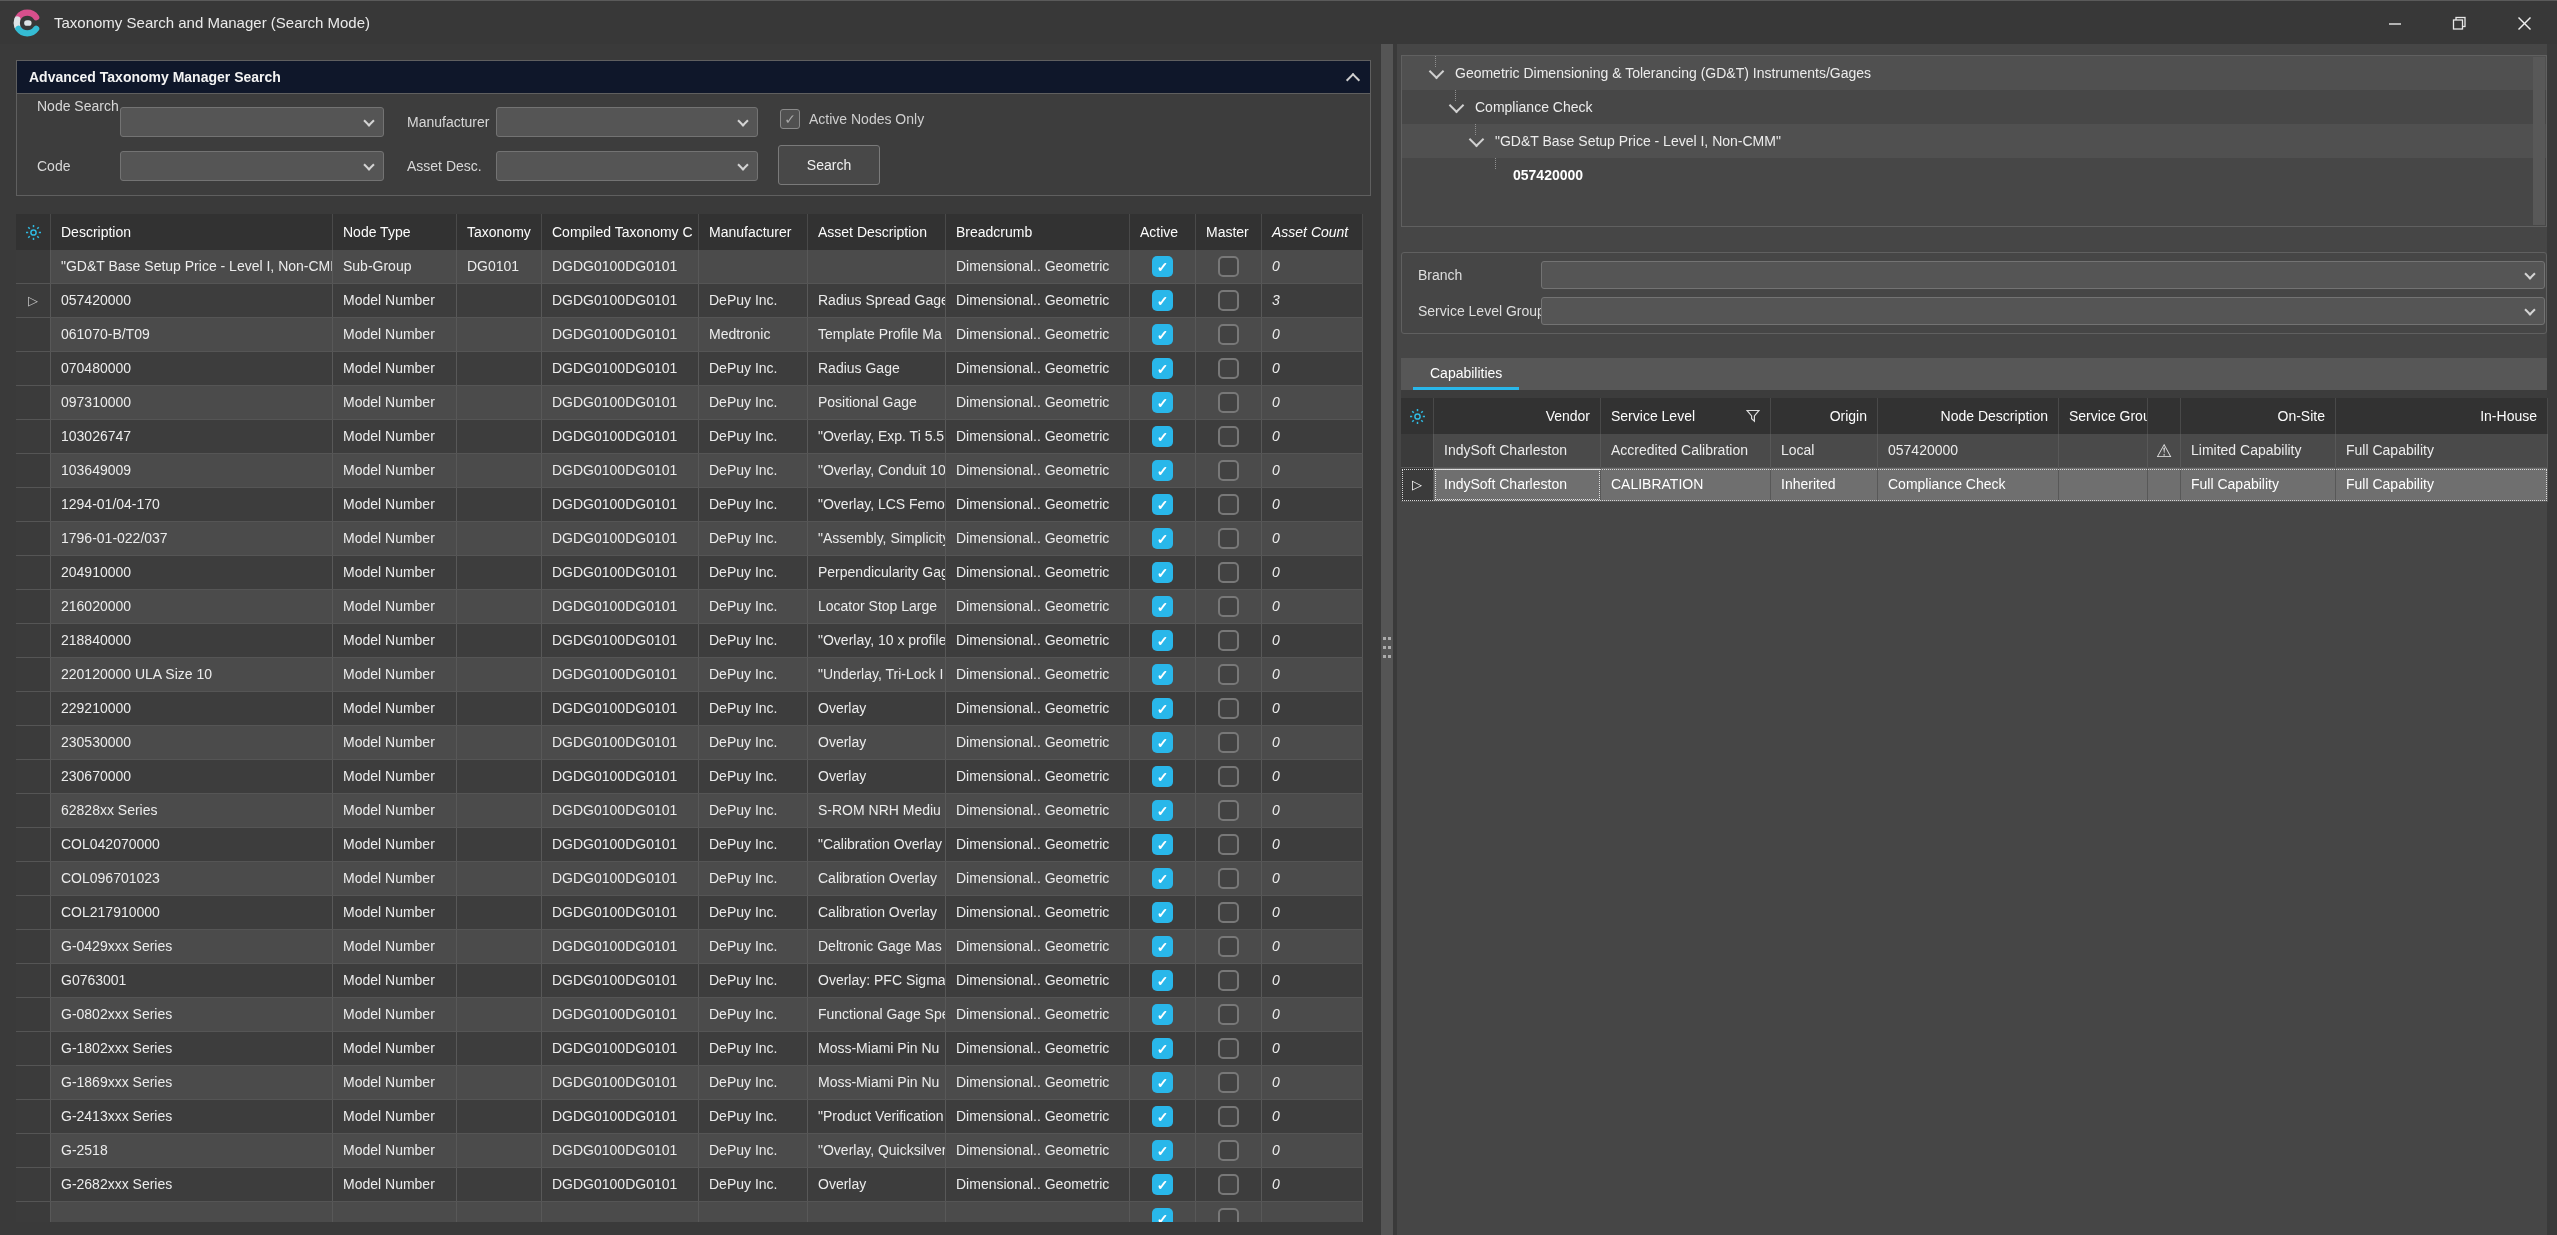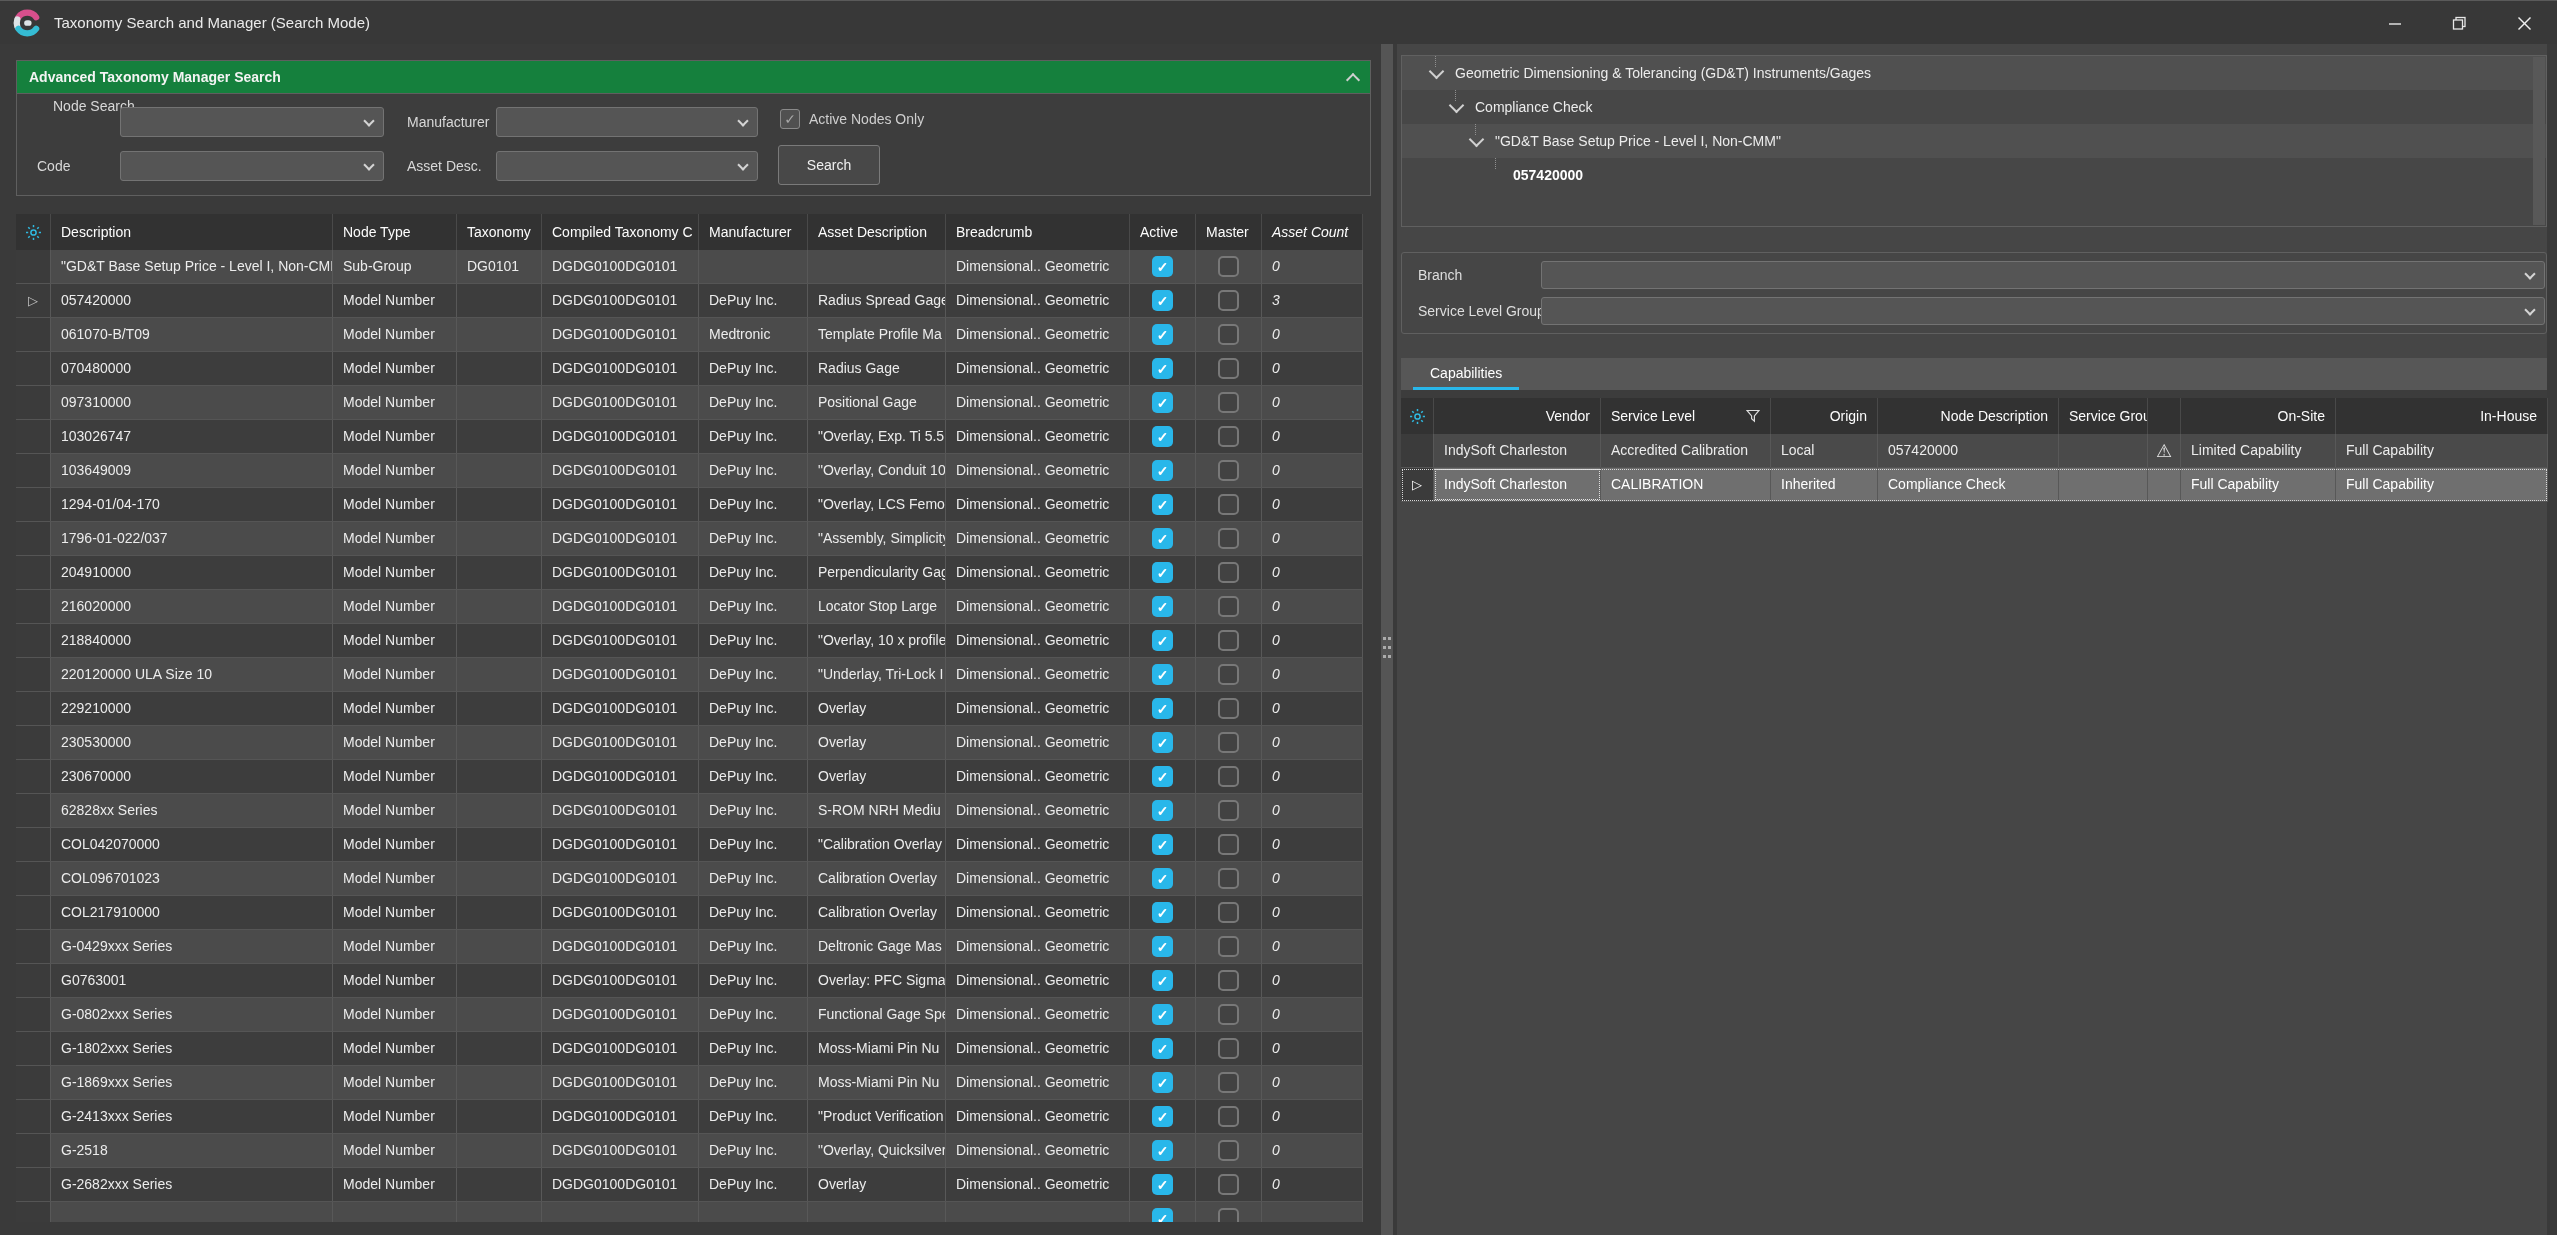--- a/index.html
+++ b/index.html
@@ -11,21 +11,21 @@
   
   .titlebar{position:absolute;left:0;top:0;width:2557px;height:44px;background:#383838;
     border-top:1px solid #5a5a5a;display:flex;align-items:center;box-sizing:border-box;}
   .appicon{margin-left:12px;width:30px;height:32px;flex:0 0 auto;}
   .wintitle{margin-left:12px;font-size:15px;color:#eaeaea;}
   .winbtns{position:absolute;right:0;top:0;height:44px;display:flex;}
   .winbtn{width:65px;height:44px;display:flex;align-items:center;justify-content:center;cursor:default;}
   
   .search-panel{position:absolute;left:16px;top:60px;width:1355px;height:136px;background:#3d3d3d;
     border:1px solid #5f5f5f;box-sizing:border-box;}
-  .sp-header{height:32px;background:#15803d;border-bottom:1px solid #5f5f5f;display:flex;align-items:center;
+  .sp-header{height:32px;background:#0f172a;border-bottom:1px solid #5f5f5f;display:flex;align-items:center;
     padding:0 12px;font-weight:bold;color:#f4f4f4;position:relative;}
   .collapse-box{position:absolute;right:6px;top:5px;width:22px;height:22px;display:flex;align-items:center;justify-content:center;}
   .chev{width:8px;height:8px;border-left:2px solid #cfcfcf;border-bottom:2px solid #cfcfcf;transform:rotate(-45deg);display:inline-block;}
   .chev.up{transform:rotate(135deg);margin-top:5px;}
   .fld-label{position:absolute;color:#d8d8d8;line-height:30px;}
   .combo{position:absolute;height:30px;background:#555;border:1px solid #737373;border-radius:3px;
     box-sizing:border-box;display:flex;align-items:center;justify-content:flex-end;padding-right:10px;}
   .combo .chev{width:6px;height:6px;border-color:#d4d4d4;margin-top:-3px;}
   .srch-btn{position:absolute;left:761px;top:84px;width:100px;height:38px;background:#484848;
     border:1px solid #7a7a7a;border-radius:3px;color:#f0f0f0;display:flex;align-items:center;justify-content:center;font-size:14px;}
@@ -116,21 +116,21 @@
   </div>
 </div>
 
 <div class="search-panel">
   <div class="sp-header">
     <span>Advanced Taxonomy Manager Search</span>
     <span class="collapse-box">
         <span class="chev up"></span>
       </span>
   </div>
-  <div class="fld-label" style="left:20px;top:30px;margin-left:16px;">Node Search</div>
+  <div class="fld-label" style="left:20px;top:30px;">Node Search</div>
   <div class="combo" style="left:103px;top:46px;width:264px;">
       <span class="chev"></span>
     </div>
   <div class="fld-label" style="left:390px;top:46px;">Manufacturer</div>
   <div class="combo" style="left:479px;top:46px;width:262px;">
       <span class="chev"></span>
     </div>
   <div class="dis-check">✓</div>
   <div class="dis-check-label">Active Nodes Only</div>
   <div class="fld-label" style="left:20px;top:90px;">Code</div>

